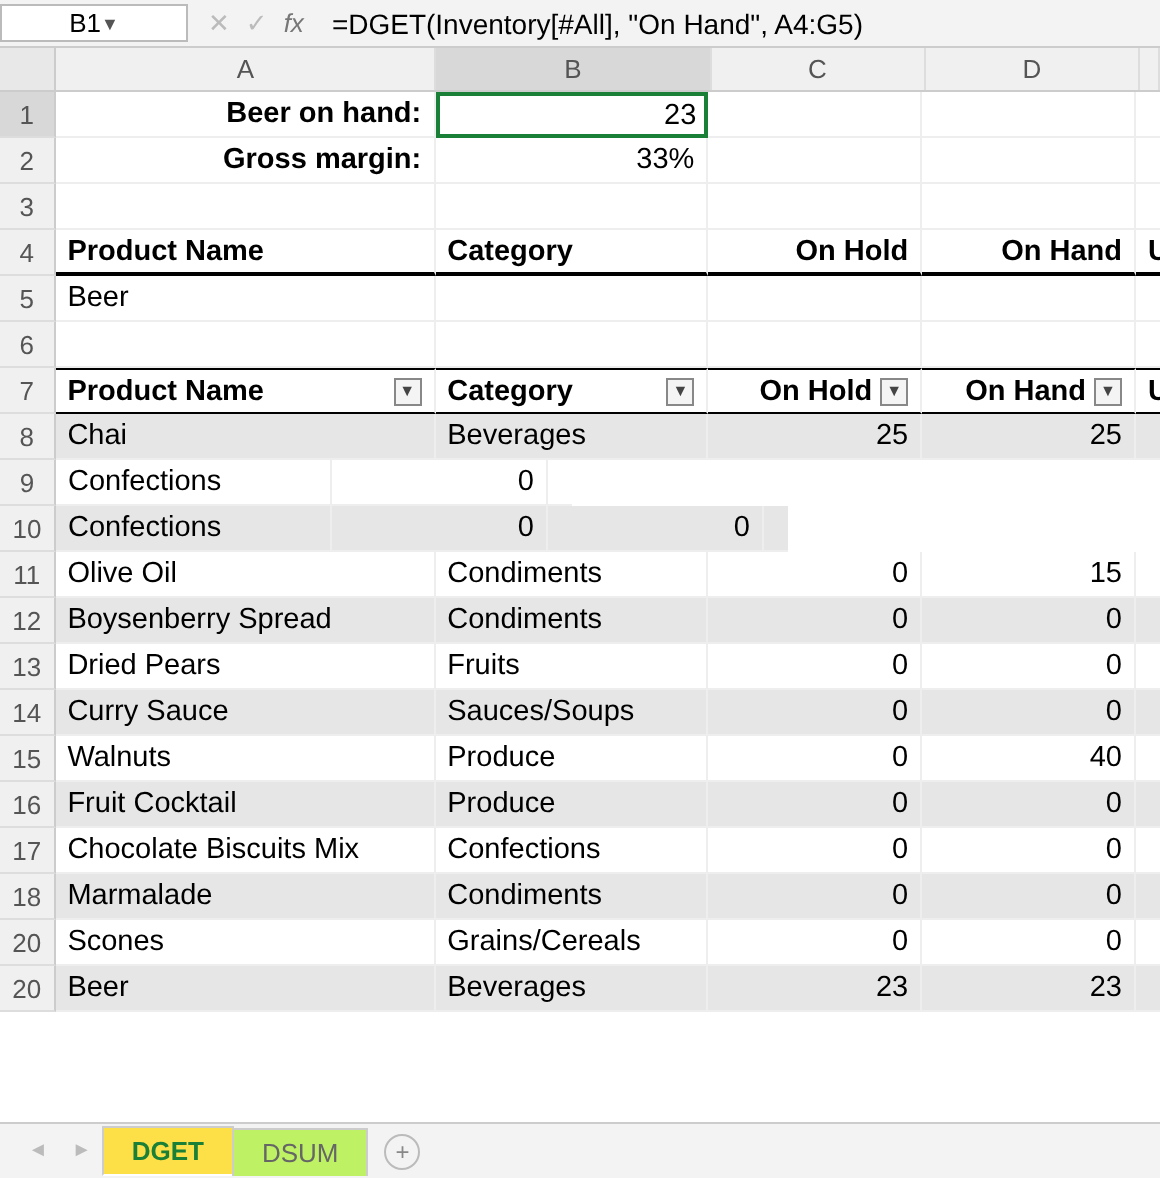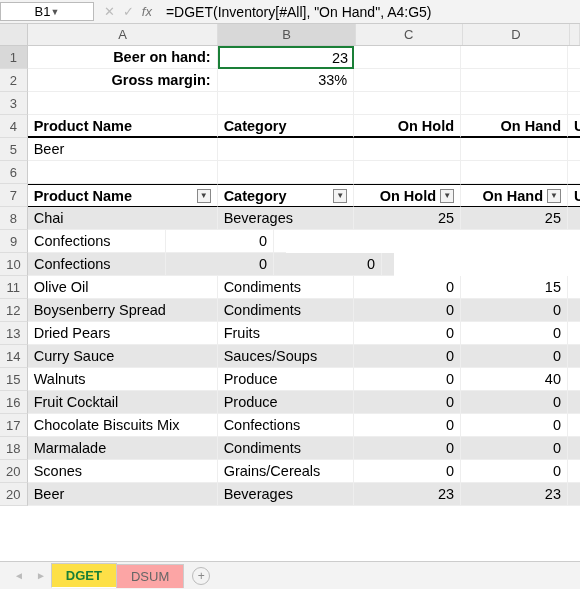--- a/index.html
+++ b/index.html
@@ -24,21 +24,21 @@
 .right{justify-content:flex-end}
 .bold{font-weight:700}
 .selcell{border:2px solid #1a7f37;padding:0 4px;position:relative}
 .hdr7 .cell{font-weight:700;border-top:1px solid #000;border-bottom:1px solid #000}
 .hdr4 .cell{font-weight:700;border-bottom:2px solid #000}
 .filter{display:flex;align-items:center;justify-content:space-between;width:100%}
 .fcaret{width:14px;height:14px;border:1px solid #888;display:flex;align-items:center;justify-content:center;background:#f4f4f4;font-size:8px;color:#444}
 .striped{background:#e6e6e6!important}
 .tabs{position:absolute;bottom:0;left:0;right:0;height:28px;background:#f3f3f3;border-top:1px solid #ccc;display:flex;align-items:center;padding-left:8px;gap:0;font-size:13px}
 .tabctrl{color:#bbb;padding:0 6px;font-size:10px}
-.tab{padding:4px 14px;border:1px solid #ccc;border-bottom:none;background:#fca5a5;color:#666;margin-left:-1px}
+.tab{padding:4px 14px;border:1px solid #ccc;border-bottom:none;background:#bef264;color:#666;margin-left:-1px}
 .tab.active{background:#fde047;color:#1a7f37;font-weight:700;border-bottom:1px solid #fff}
 .tabadd{width:18px;height:18px;border:1px solid #bbb;border-radius:50%;display:flex;align-items:center;justify-content:center;margin-left:8px;color:#888;font-size:12px}
 </style>
 </head>
 <body>
 
 <div class="fbar">
   <div class="namebox">
     <span>B1</span>
     <span class="dd">▼</span>

